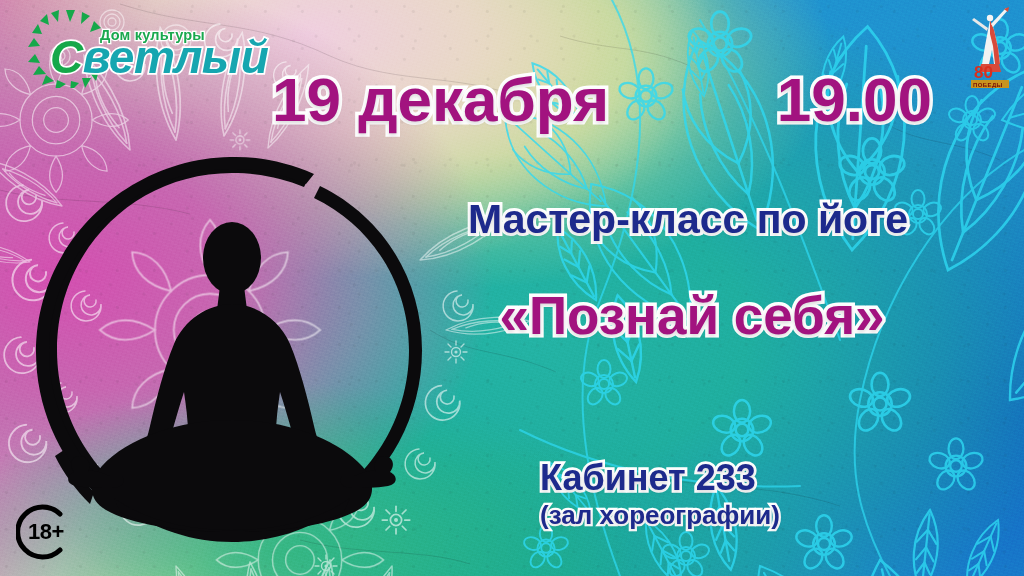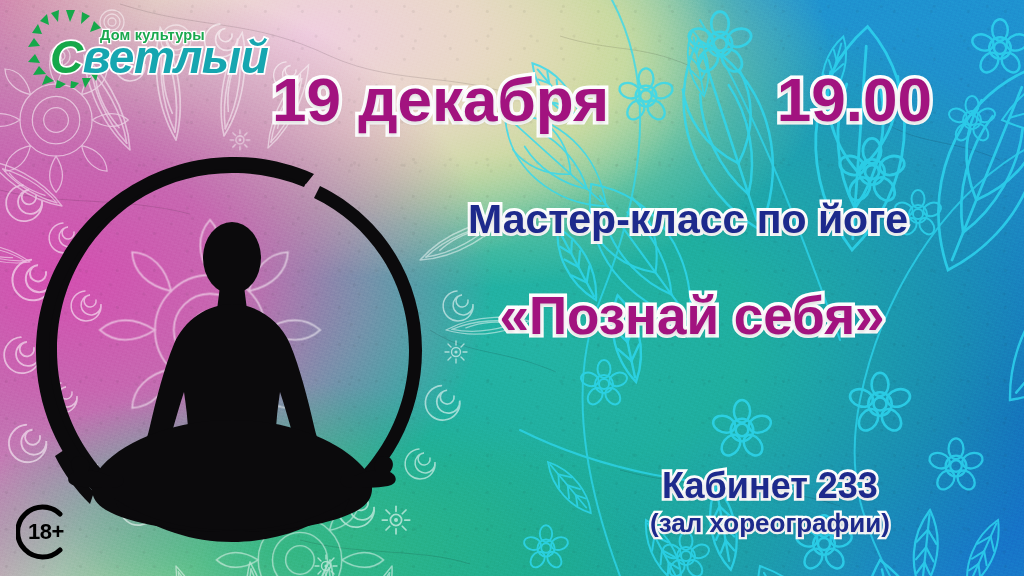--- a/index.html
+++ b/index.html
@@ -206,23 +206,22 @@
     color: #a2137f;
     -webkit-text-stroke-width: 7px;
     line-height: 1.06;
   }
 
   #venue {
     position: absolute;
     right: 24px;
     top: 458px;
     width: 460px;
-    text-align: center;
+    text-align: left;
     color: #1d2a8c;
-    margin-top: 8px;
   }
   #venue .room {
     font-size: 36px;
     font-weight: 800;
     -webkit-text-stroke-width: 5.4px;
     line-height: 1.12;
   }
   #venue .hall {
     font-size: 26px;
     font-weight: 700;
@@ -501,20 +500,43 @@
           <path d="M28,31 L 22,23 L 31,20 Z"></path>
         </g>
       </g>
     </svg>
     <div class="logo-kicker">Дом культуры</div>
     <div class="logo-word">
       <span class="w-c">С</span><span class="w-rest">ветлый</span>
     </div>
   </div>
 
+  <div id="victory-emblem">
+    <svg width="44" height="84" viewBox="0 0 44 84">
+
+      <g>
+        <path d="M22,14 L26,24 L30,42 L32,58 L26,58 L24,44 L21,58 L14,58 L17,40 L20,24 Z" fill="#f2f2f2"></path>
+        <path d="M22,14 L26,24 L30,42 L32,58 L27,58 L25,40 L22,28 Z" fill="#d84a3a"></path>
+
+        <path d="M23,18 L38,2 L40,4 L25,21 Z" fill="#f2f2f2"></path>
+        <path d="M36,3 L41,1 L40,6 Z" fill="#d84a3a"></path>
+
+        <path d="M20,22 L6,12 L4,14 L19,25 Z" fill="#e8e8e8"></path>
+
+        <circle cx="22" cy="12" r="3.2" fill="#f4f4f4"></circle>
+
+        <path d="M13,58 L31,58 L33,66 L11,66 Z" fill="#d84a3a"></path>
+      </g>
+
+      <text x="6" y="72" font-family="'Liberation Sans',sans-serif" font-size="17" font-weight="800" fill="#d8301e">80</text>
+
+      <rect x="3" y="74" width="38" height="8" fill="#c8941e"></rect>
+      <text x="5" y="80.5" font-family="'Liberation Sans',sans-serif" font-size="6" font-weight="800" fill="#7a1008" letter-spacing=".4">ПОБЕДЫ</text>
+    </svg>
+  </div>
 
   <div id="yoga-mark">
     <svg width="428" height="428" viewBox="0 0 428 428">
 
       <g fill="#0b0a0c">
         <path d="M214,22
                  C 112,22 26,104 26,212
                  C 26,318 110,404 214,404
                  C 320,404 404,318 404,212
                  C 404,140 364,78 302,48

